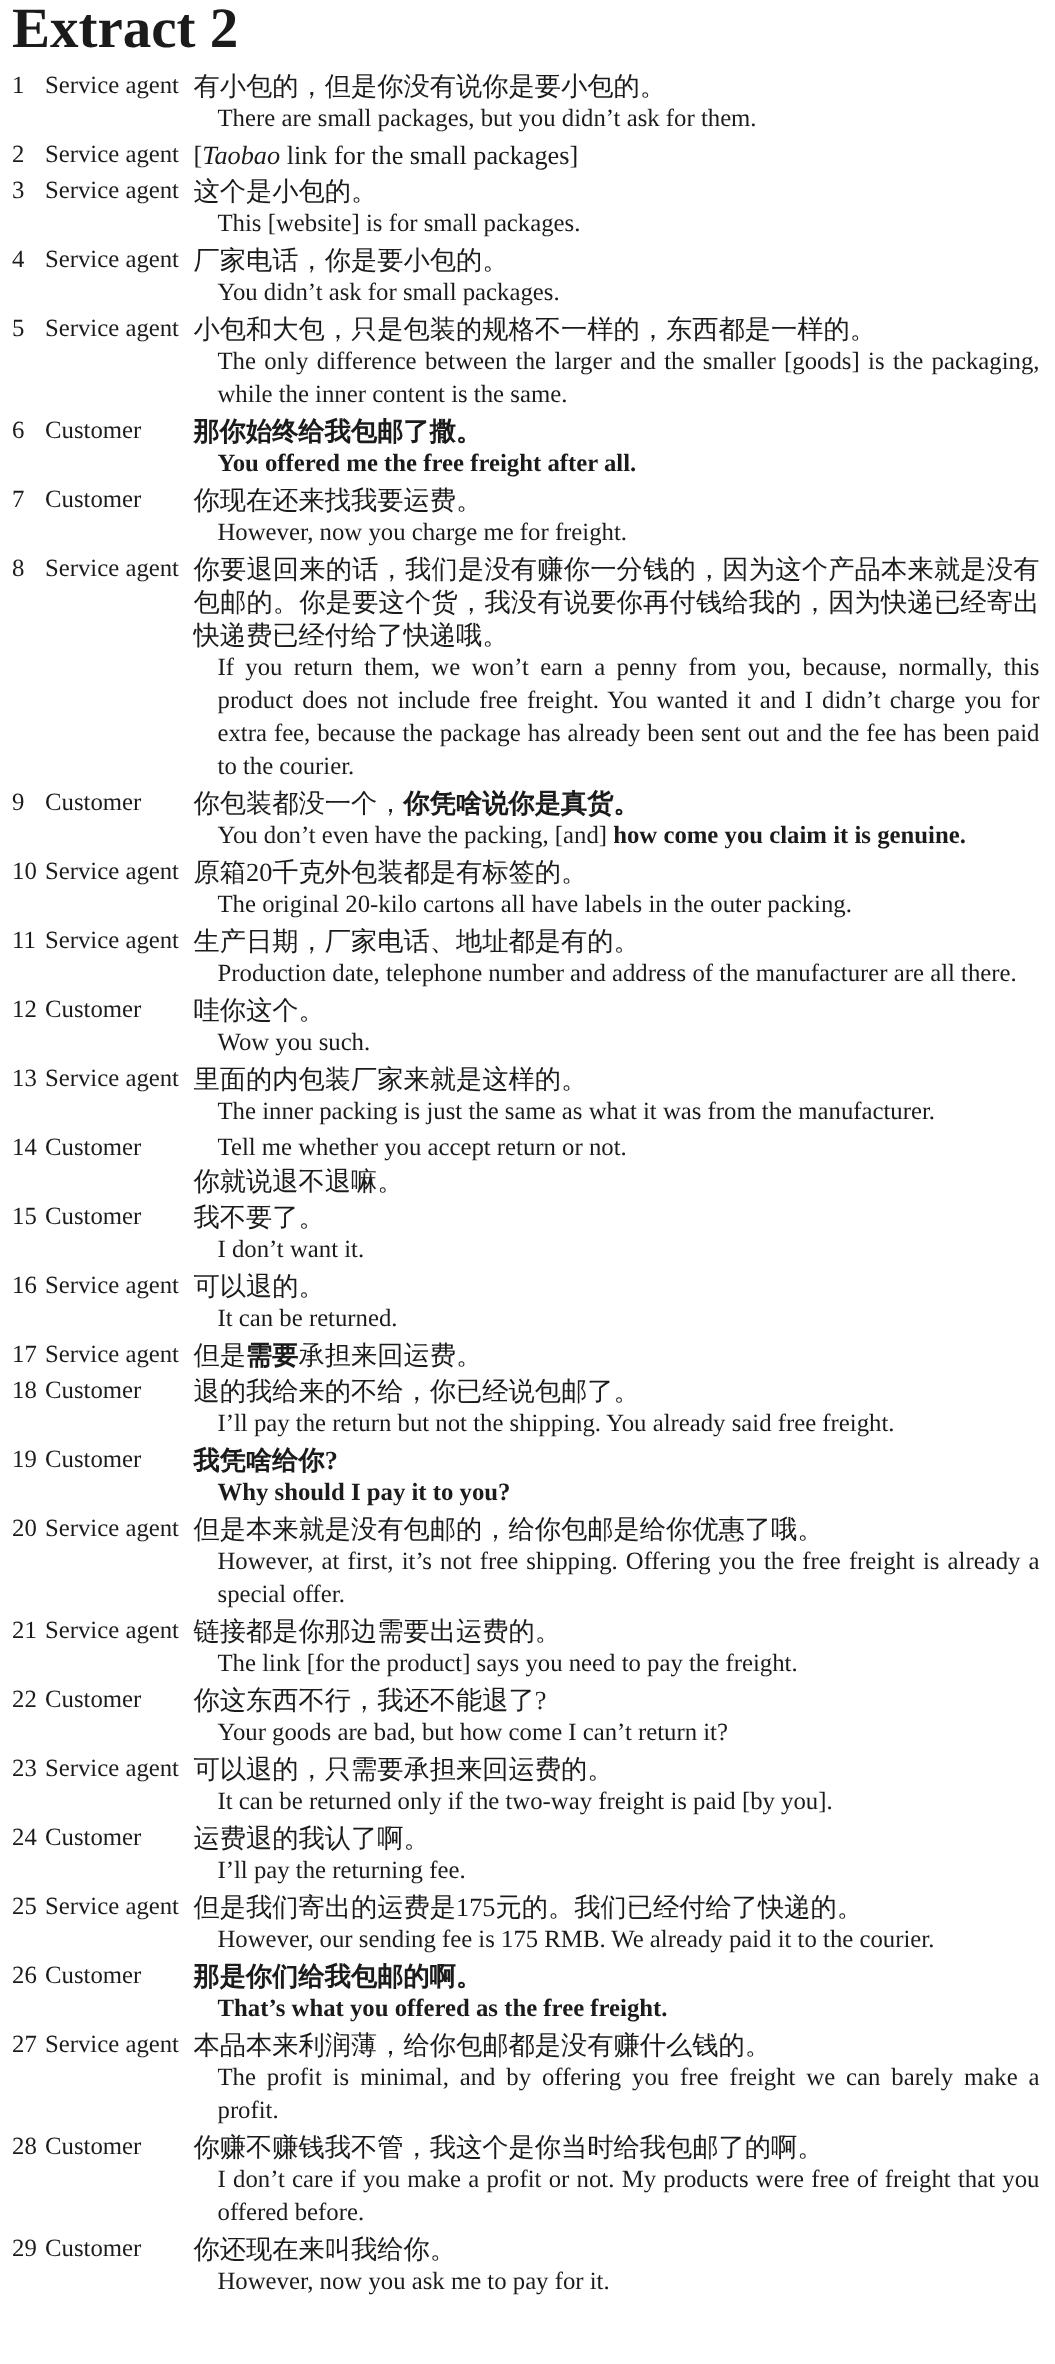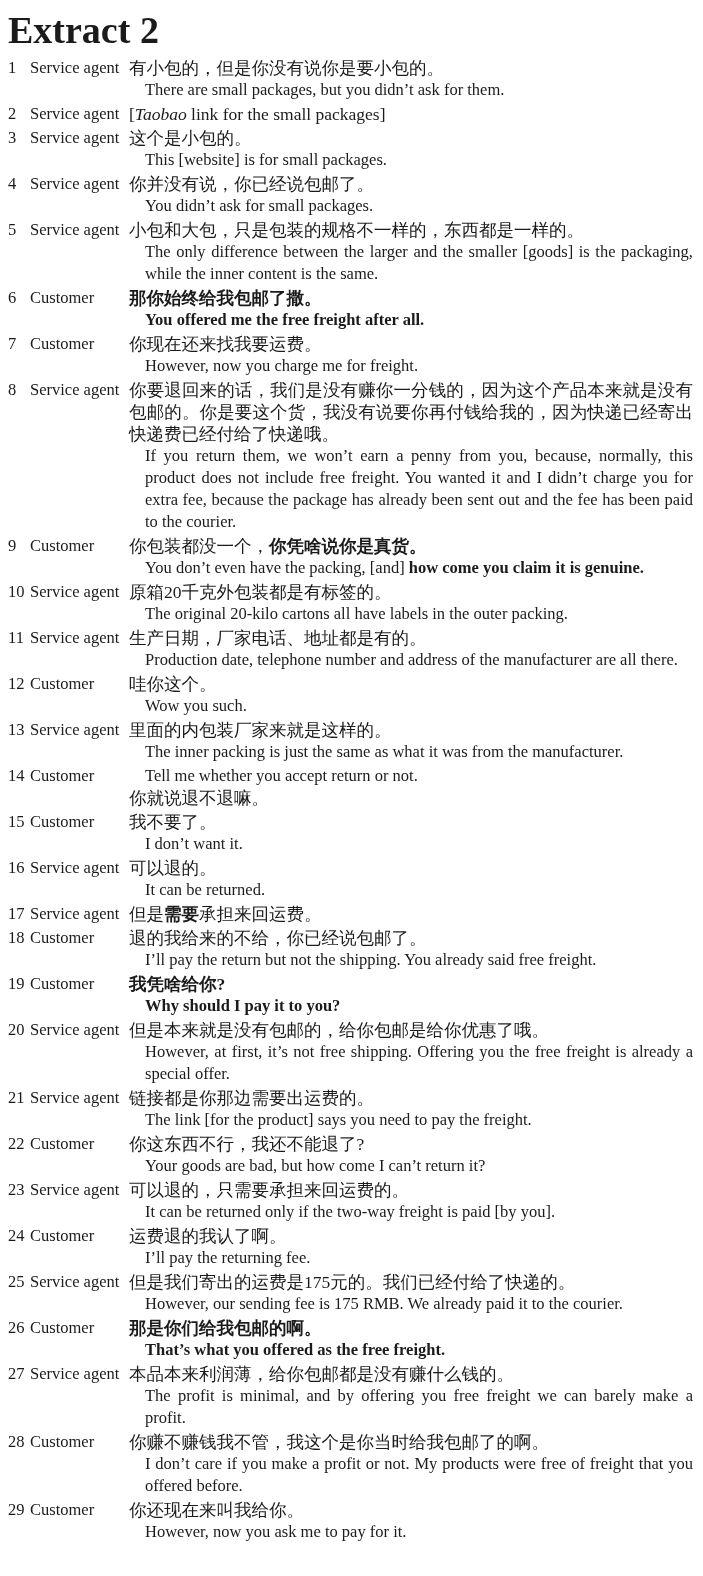--- a/index.html
+++ b/index.html
@@ -2,21 +2,21 @@
 <html><head>
 <meta charset="utf-8">
 <style>
   * { margin: 0; padding: 0; box-sizing: border-box; }
   html, body { background: #ffffff; }
   body {
     width: 703px; height: 1576px; overflow: hidden;
     color: #1b1b1b;
     font-family: "Liberation Serif", "DejaVu Serif", serif;
   }
-  .page { padding: 12px 10px 6px 8px; }
+  .page { padding: 1px 10px 6px 8px; }
   .title {
     font-size: 38px; line-height: 36px; font-weight: bold;
     margin: 0 0 9px 0;
     font-family: "Liberation Serif", "DejaVu Serif", serif;
   }
   .dialogue { width: 100%; }
   .turn { display: flex; align-items: flex-start; margin-bottom: 2px; }
   .num {
     flex: 0 0 22px; width: 22px;
     font-size: 16.5px; line-height: 22px;
@@ -63,21 +63,21 @@
         <div class="speaker">Service agent</div>
         <div class="utterance">
           <p class="line original"><span class="seg normal">这个是小包的。</span></p>
           <p class="line translation"><span class="seg normal">This [website] is for small packages.</span></p>
         </div>
       </div>
       <div class="turn">
         <div class="num">4</div>
         <div class="speaker">Service agent</div>
         <div class="utterance">
-          <p class="line original"><span class="seg normal">你并没有说，你已经说包邮了。</span></p>
+          <p class="line original"><span class="seg normal">厂家电话，你是要小包的。</span></p>
           <p class="line translation"><span class="seg normal">You didn’t ask for small packages.</span></p>
         </div>
       </div>
       <div class="turn">
         <div class="num">5</div>
         <div class="speaker">Service agent</div>
         <div class="utterance">
           <p class="line original"><span class="seg normal">小包和大包，只是包装的规格不一样的，东西都是一样的。</span></p>
           <p class="line translation"><span class="seg normal">The only difference between the larger and the smaller [goods] is the packaging, while the inner content is the same.</span></p>
         </div>

